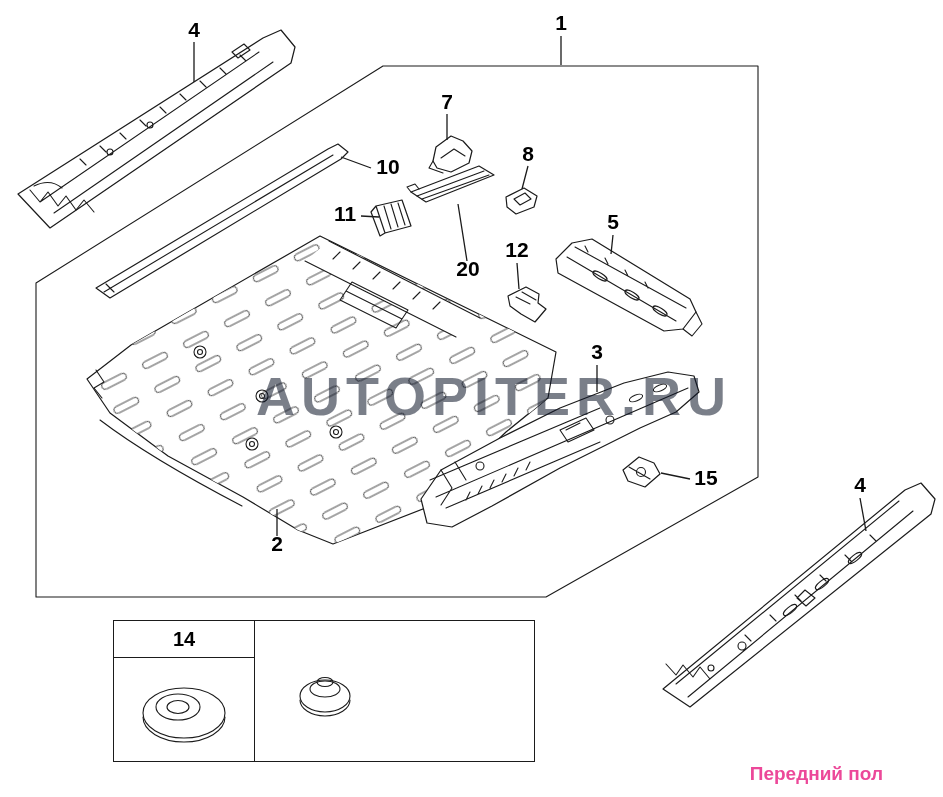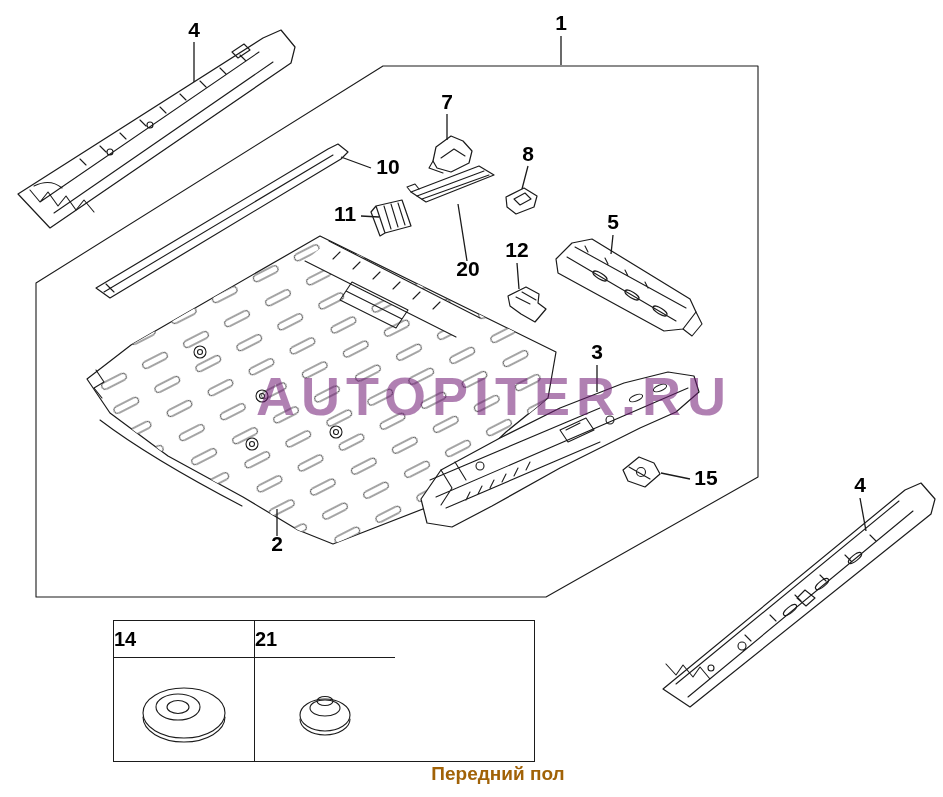--- a/index.html
+++ b/index.html
@@ -21,56 +21,57 @@
     font-weight: 700;
     fill: #000000;
   }
   .watermark {
     position: absolute;
     left: 256px;
     top: 365px;
     font-size: 54px;
     font-weight: 700;
     letter-spacing: 6px;
-    color: #701a75;
+    color: #0f172a;
     opacity: 0.55;
     white-space: nowrap;
     pointer-events: none;
   }
   .legend {
     position: absolute;
     left: 113px;
     top: 620px;
     width: 420px;
     height: 140px;
     border: 1.5px solid #1b1b1b;
     display: grid;
     grid-template-columns: 1fr 1fr 1fr;
     background: #ffffff;
   }
   .legend-cell { border-right: 1.5px solid #1b1b1b; display: flex; flex-direction: column; }
   .legend-cell:last-child { border-right: none; }
   .legend-label {
     height: 36px;
     line-height: 36px;
+    text-align: center;
     font-size: 20px;
     font-weight: 700;
     border-bottom: 1.5px solid #1b1b1b;
     color: #000;
   }
   .legend-draw { flex: 1; display: flex; align-items: center; justify-content: center; }
   .caption {
     position: absolute;
     left: 113px;
     top: 763px;
     width: 770px;
-    text-align: center;
+    text-align: right;
     font-size: 19px;
     font-weight: 700;
-    color: #a16207;
+    color: #ec4899;
   }
 </style>
 </head>
 <body>
 
 <div class="stage">
 
   <svg class="art" width="943" height="797" viewBox="0 0 943 797">
     <defs>
       <pattern id="slotpat" width="46" height="27" patternUnits="userSpaceOnUse" patternTransform="rotate(-27)">
@@ -176,21 +177,20 @@
       <div class="legend-draw">
         <svg width="140" height="86" viewBox="0 0 140 86">
           <ellipse cx="70" cy="46" rx="41" ry="25" class="part-line"></ellipse>
           <path d="M29 50 A41 25 0 0 0 111 50" class="part-line"></path>
           <ellipse cx="64" cy="40" rx="22" ry="13" class="part-line"></ellipse>
           <ellipse cx="64" cy="40" rx="11" ry="6.5" class="part-line"></ellipse>
         </svg>
       </div>
     </div>
     <div class="legend-cell">
-      <div class="legend-label">21</div>
       <div class="legend-draw">
         <svg width="140" height="86" viewBox="0 0 140 86">
           <ellipse cx="70" cy="48" rx="25" ry="16" class="part-line"></ellipse>
           <ellipse cx="70" cy="41" rx="15" ry="8" class="part-line"></ellipse>
           <ellipse cx="70" cy="34" rx="8" ry="4.5" class="part-line"></ellipse>
           <path d="M45 52 A25 16 0 0 0 95 52" class="part-line"></path>
         </svg>
       </div>
     </div>
   </div>

